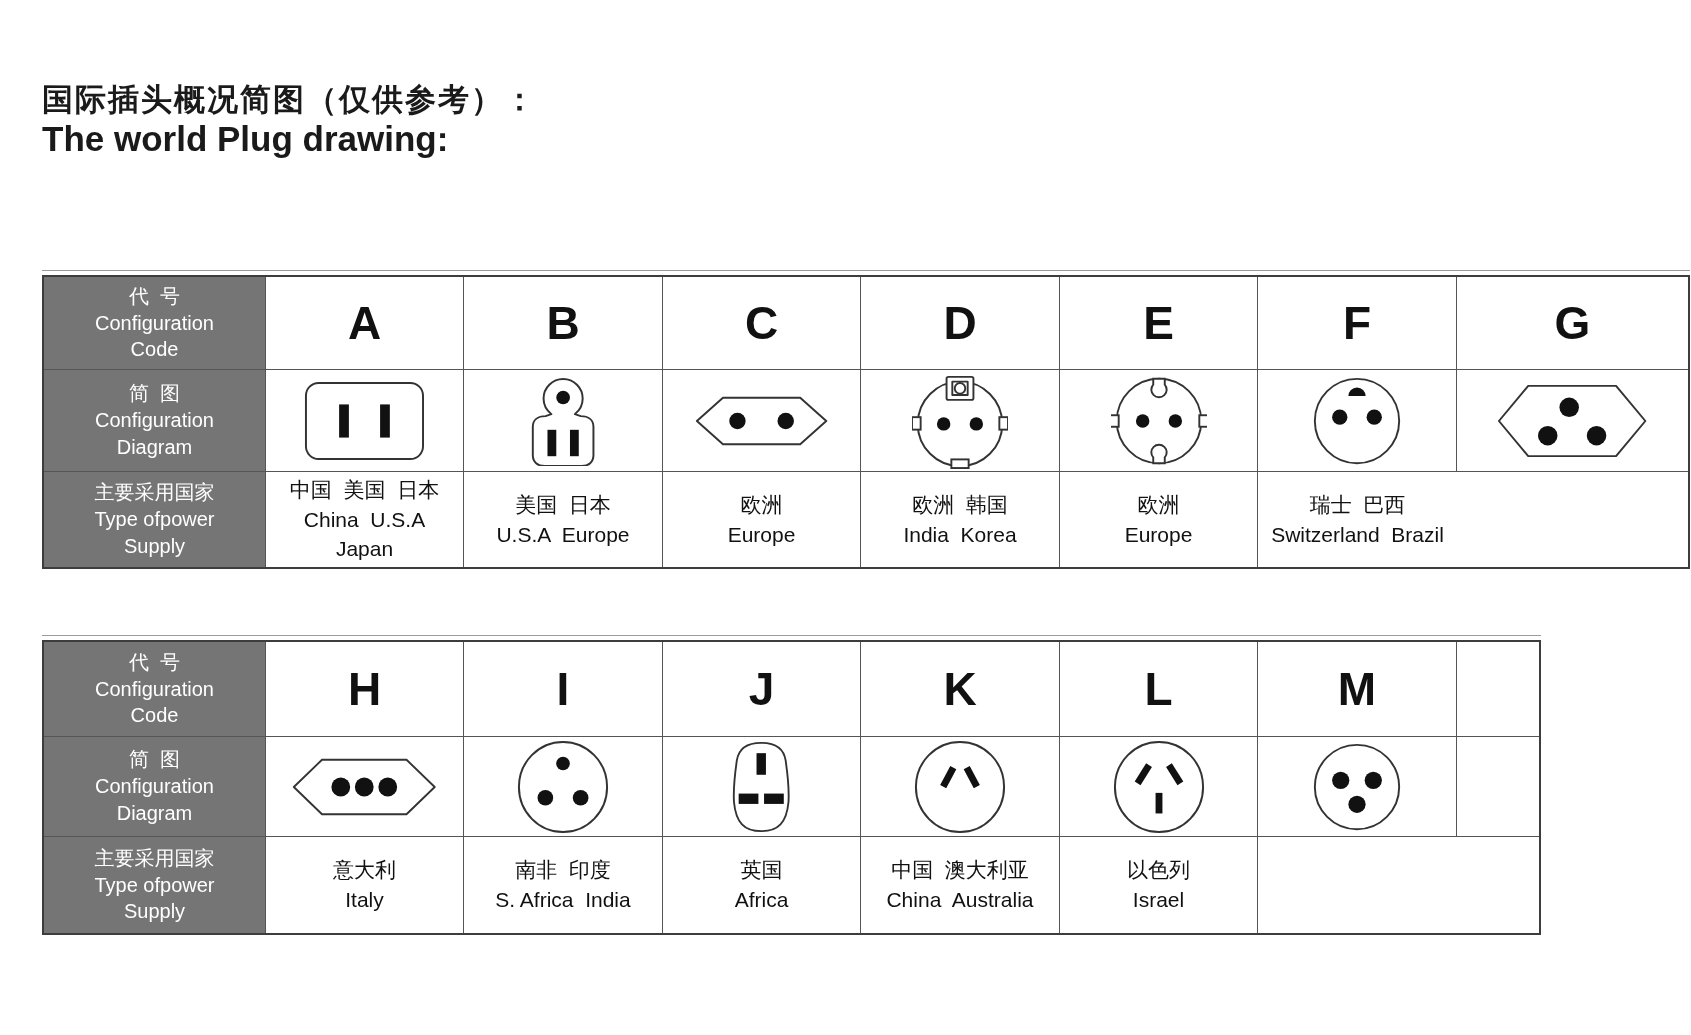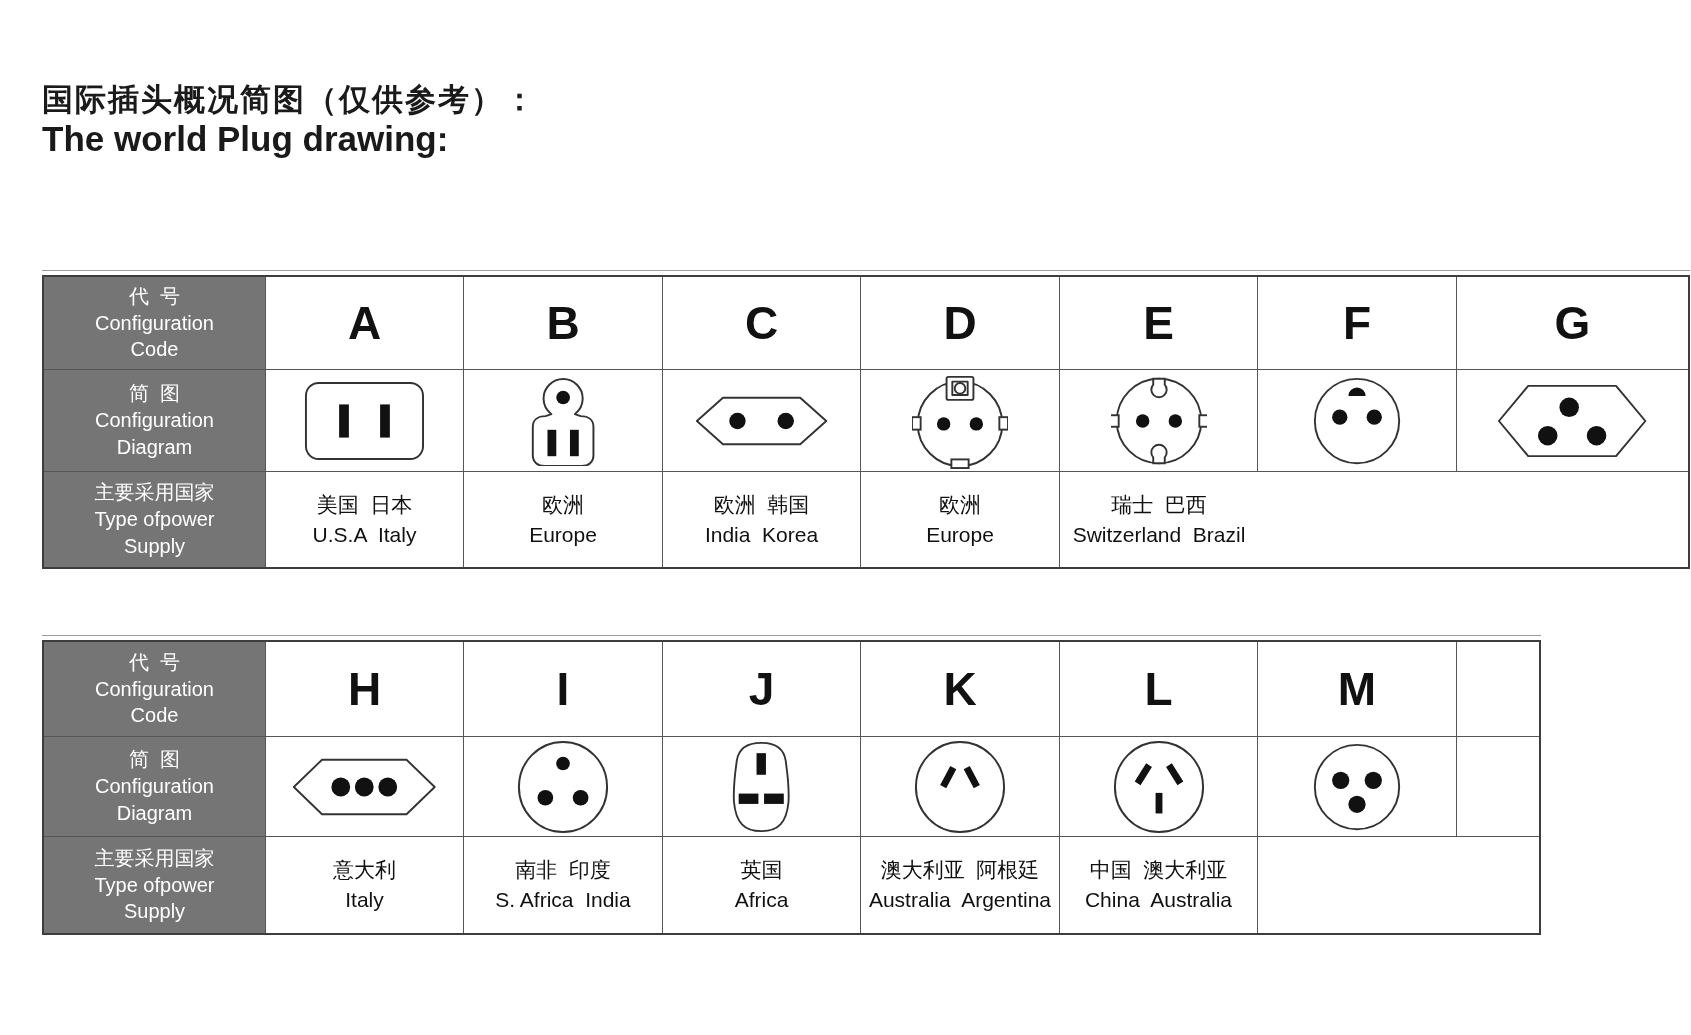--- a/index.html
+++ b/index.html
@@ -135,22 +135,27 @@
             <circle cx="103" cy="57" r="10" fill="#111"></circle>
           </svg>
         </div>
       </div>
       <div class="cell last-row hdr">
         <div class="hl">主要采用国家</div>
         <div class="hl">Type ofpower</div>
         <div class="hl">Supply</div>
       </div>
       <div class="cell last-row">
+        <div class="country-line">中国  美国  日本</div>
+        <div class="country-line">China  U.S.A</div>
+        <div class="country-line">Japan</div>
+      </div>
+      <div class="cell last-row">
         <div class="country-line">美国  日本</div>
-        <div class="country-line">U.S.A  Italy</div>
+        <div class="country-line">U.S.A  Europe</div>
       </div>
       <div class="cell last-row">
         <div class="country-line">欧洲</div>
         <div class="country-line">Europe</div>
       </div>
       <div class="cell last-row">
         <div class="country-line">欧洲  韩国</div>
         <div class="country-line">India  Korea</div>
       </div>
       <div class="cell last-row">
@@ -263,22 +268,22 @@
       </div>
       <div class="cell last-row">
         <div class="country-line">南非  印度</div>
         <div class="country-line">S. Africa  India</div>
       </div>
       <div class="cell last-row">
         <div class="country-line">英国</div>
         <div class="country-line">Africa</div>
       </div>
       <div class="cell last-row">
-        <div class="country-line">澳大利亚  阿根廷</div>
-        <div class="country-line">Australia  Argentina</div>
-      </div>
-      <div class="cell last-row">
         <div class="country-line">中国  澳大利亚</div>
         <div class="country-line">China  Australia</div>
+      </div>
+      <div class="cell last-row">
+        <div class="country-line">以色列</div>
+        <div class="country-line">Israel</div>
       </div>
       <div class="cell last-col last-row"></div>
     </div>
 </div>
 
 </body></html>

